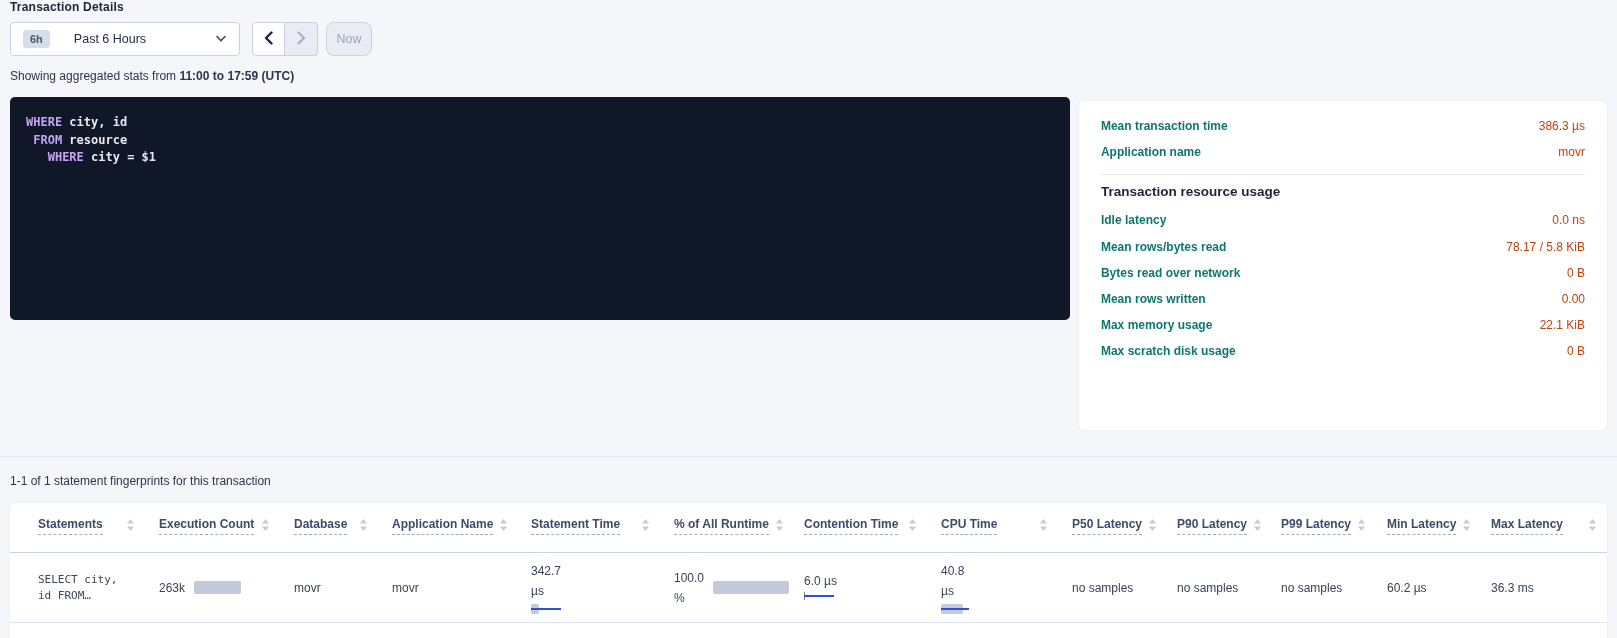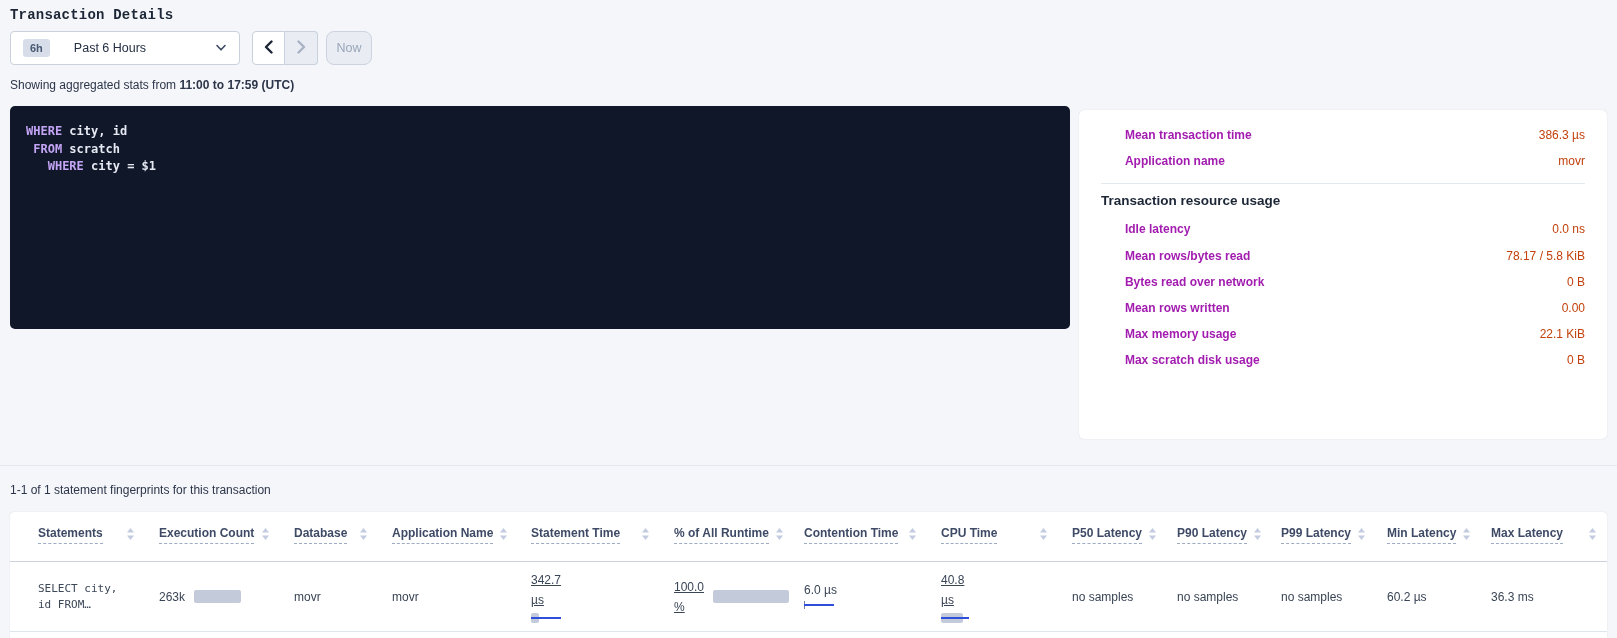--- a/index.html
+++ b/index.html
@@ -11,26 +11,24 @@
   html,body{width:1617px;height:638px;overflow:hidden;}
   body{
     background:#f4f6f9;
     font-family:"Liberation Sans",sans-serif;
     color:#242f44;
   }
   .page{padding:0 10px;}
 
   
   .title{
-    padding-top:7px;
-    font-size:14px;
+    font-size:12px;
     font-weight:bold;
     color:#1c2636;
     letter-spacing:.2px;
-    font-family:Liberation Mono, monospace;
   }
   .controls{
     margin-top:8px;
     display:flex;
     align-items:center;
   }
   .timepicker{
     width:230px;height:34px;
     background:#fff;
     border:1px solid #c9d1dd;
@@ -98,21 +96,21 @@
     background:#fff;
     border-radius:5px;
     box-shadow:0 0 1px rgba(60,70,90,.25);
     padding:12px 22px;
   }
   .sum-row{
     display:flex;align-items:center;justify-content:space-between;
     height:26.2px;
     font-size:12px;
   }
-  .sum-label{font-weight:bold;color:#a21caf;margin-left:24px;}
+  .sum-label{font-weight:bold;color:#0f766e;}
   .sum-value{color:#c2410c;text-align:center;}
   .sum-divider{border-top:1px solid #e3e8ef;margin:9px 0 6px;}
   .sum-heading{
     font-size:13.5px;font-weight:bold;color:#1c2636;
     margin:9px 0 8px;
   }
 
   
   .full-divider{margin-top:26px;border-top:1px solid #e2e7ee;width:100%;}
   .fp-caption{margin-top:17px;font-size:12px;color:#2c3549;}
@@ -150,21 +148,21 @@
     font-size:12px;color:#394455;
   }
   td:first-child{padding-left:28px;}
   .stmt-cell{
     font-family:"DejaVu Sans Mono","Liberation Mono",monospace;
     font-size:11px;line-height:16px;color:#3c4758;
     cursor:pointer;
   }
   .flex-cell{display:flex;align-items:center;}
   .exec-bar{height:13px;border-radius:2px;background:var(--bar-gray);margin-left:9px;flex:none;}
-  .num-unit{line-height:20px;text-decoration:underline;}
+  .num-unit{line-height:20px;}
   .mini-bar{position:relative;height:10px;margin-top:3px;width:50px;}
   .mini-bar .gbar{position:absolute;left:0;top:0;height:10px;border-radius:2px;background:var(--bar-gray);}
   .mini-bar .bline{position:absolute;left:0;top:4px;height:2px;background:var(--accent-blue);}
   .mini-bar .tick{position:absolute;left:0;top:1px;width:1px;height:8px;background:#7384a5;}
 </style>
 </head>
 <body>
 
 <div class="page">
   <h1 class="title">Transaction Details</h1>
@@ -198,21 +196,21 @@
     <button class="now-btn">Now</button>
   </div>
 
   <p class="caption">
     <span>Showing aggregated stats from </span><strong>11:00 to 17:59 (UTC)</strong>
   </p>
 
   <div class="main-row">
     <div class="sql-box">
       <div class="sql-line"><span></span><span class="sql-kw">WHERE</span><span> city, id</span></div>
-      <div class="sql-line"><span> </span><span class="sql-kw">FROM</span><span> scratch</span></div>
+      <div class="sql-line"><span> </span><span class="sql-kw">FROM</span><span> resource</span></div>
       <div class="sql-line"><span>   </span><span class="sql-kw">WHERE</span><span> city = $1</span></div>
     </div>
 
     <div class="summary-card">
       <div class="sum-row">
         <span class="sum-label">Mean transaction time</span>
         <span class="sum-value">386.3 µs</span>
       </div>
       <div class="sum-row">
         <span class="sum-label">Application name</span>

